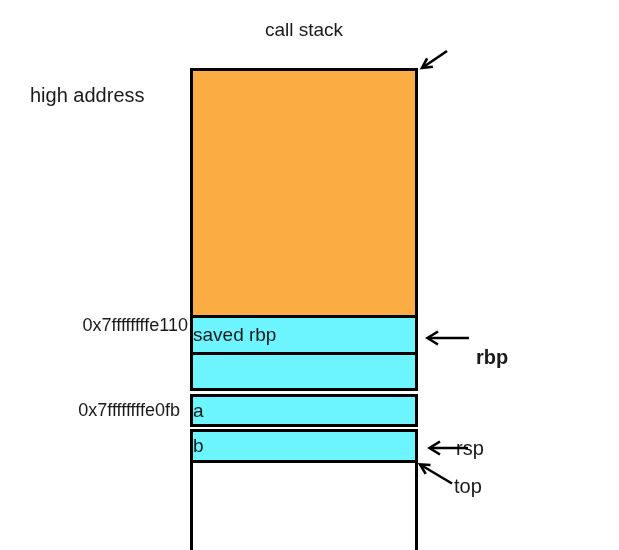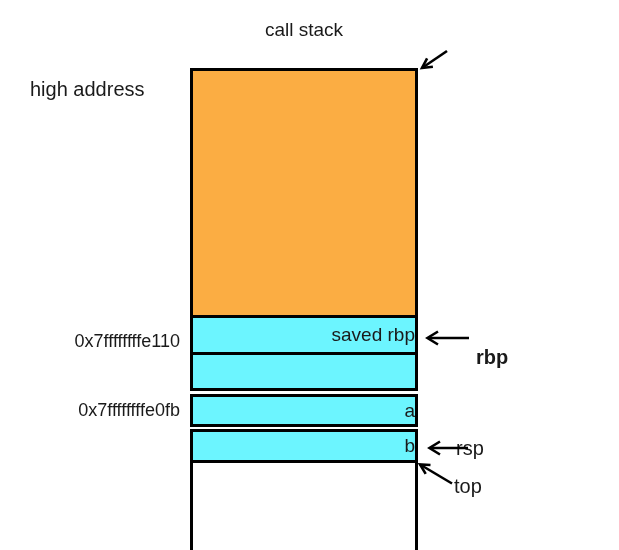--- a/index.html
+++ b/index.html
@@ -15,21 +15,21 @@
   }
   .abs { position: absolute; }
   .box {
     position: absolute;
     box-sizing: border-box;
     border: 3px solid #000;
   }
   .row-label {
     display: flex;
     align-items: center;
-    justify-content: flex-end;
+    justify-content: flex-start;
     font-size: 19px;
   }
   .addr {
     position: absolute;
     left: 0;
     width: 180px;
     text-align: right;
     font-size: 18px;
     white-space: nowrap;
   }
@@ -38,21 +38,21 @@
     position: absolute;
     left: 190px;
     width: 228px;
     top: 19px;
     text-align: center;
     font-size: 19px;
   }
   #high-address {
     position: absolute;
     left: 30px;
-    top: 78px;
+    top: 84px;
     font-size: 20px;
     text-align: right;
   }
   #arrow-layer {
     position: absolute;
     left: 0; top: 0;
     width: 619px; height: 550px;
     pointer-events: none;
   }
   #arrow-layer path, #arrow-layer polyline {
@@ -81,21 +81,21 @@
   <div class="box row-label" style="left: 190px; top: 394px; width: 228px; height: 33px; background-color: rgb(108, 245, 255);">
     <span>a</span>
   </div>
 
   <div class="box row-label" style="left: 190px; top: 429px; width: 228px; height: 34px; background-color: rgb(108, 245, 255);">
     <span>b</span>
   </div>
 
   <div class="abs" style="left:190px; top:463px; width:228px; height:87px; box-sizing:border-box; border-left:3px solid #000; border-right:3px solid #000; background:#fff;"></div>
 
-  <div class="addr" style="top:331px;">0x7ffffffffe110</div>
+  <div class="addr" style="top:315px;padding-left:8px;">0x7ffffffffe110</div>
   <div class="addr" style="top:400px;">0x7ffffffffe0fb</div>
 
   <div class="ann" style="left:476px; top:346px;font-weight:bold;">rbp</div>
   <div class="ann" style="left:456px; top:437px;">rsp</div>
   <div class="ann" style="left:454px; top:475px;">top</div>
 
   <svg id="arrow-layer" viewBox="0 0 619 550" xmlns="http://www.w3.org/2000/svg">
 
     <g>
       <path d="M 447 51 L 422 68"></path>

